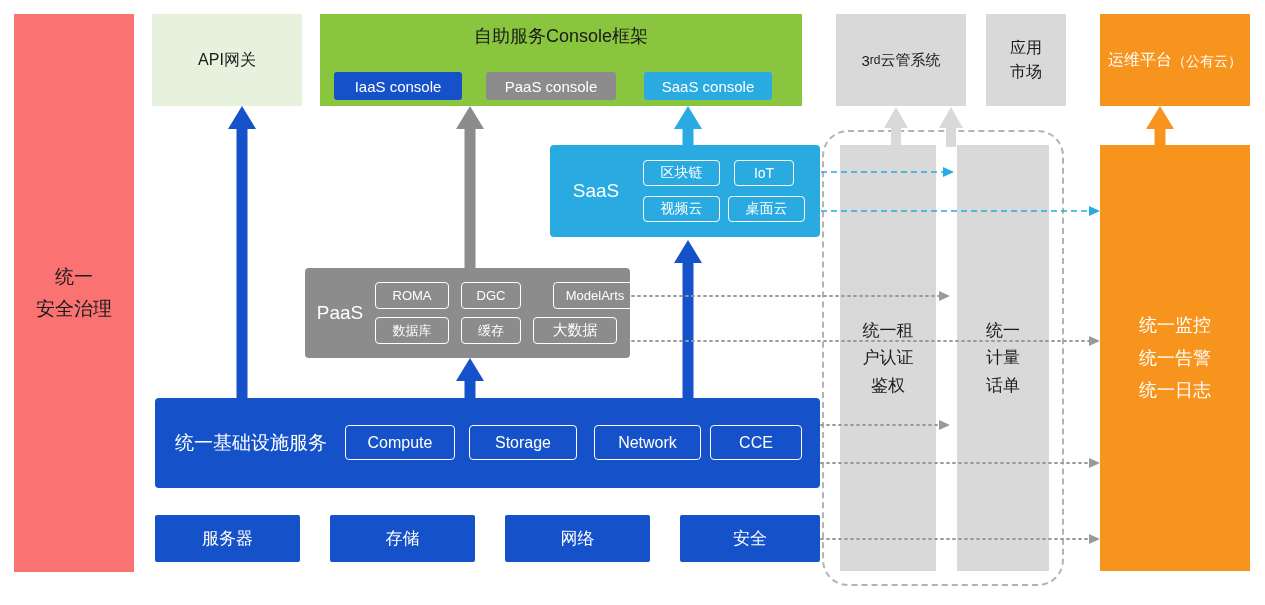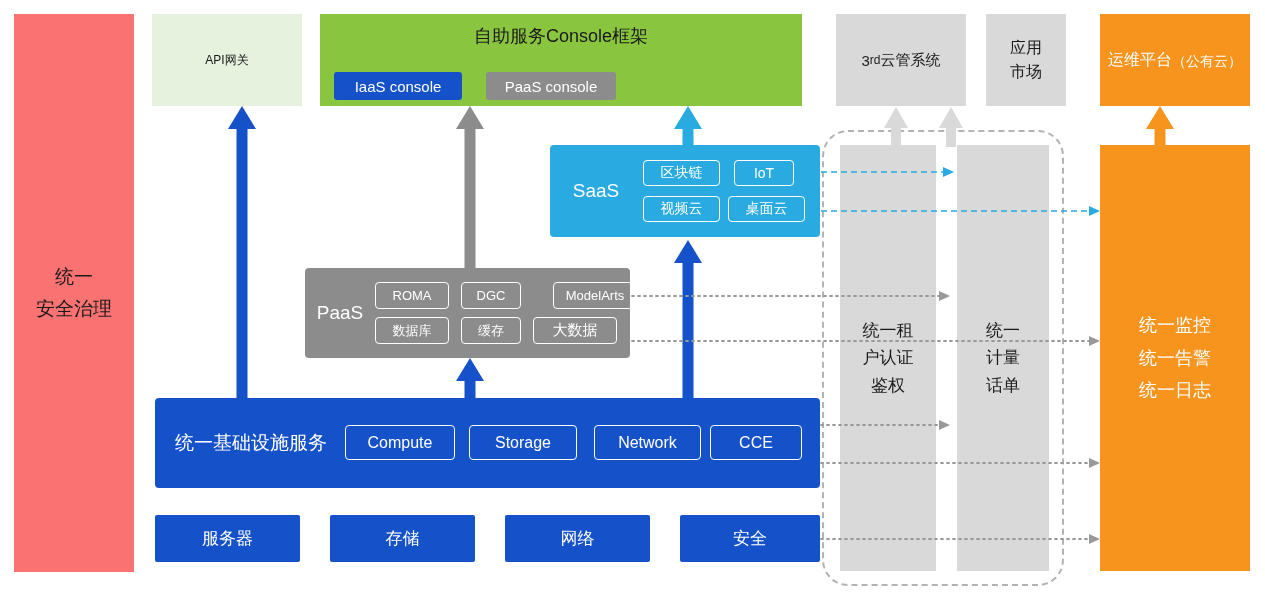--- a/index.html
+++ b/index.html
@@ -29,26 +29,27 @@
   .overlay{position:absolute;left:0;top:0;pointer-events:none;}
 </style>
 </head>
 <body>
 
 <div class="canvas">
 
   <div class="abs center pre bg-red dark" style="left:14px;top:14px;width:120px;height:558px;font-size:19px;line-height:1.7;">统一
 安全治理</div>
 
-  <div class="abs center bg-lightgreen dark" style="left:152px;top:14px;width:150px;height:92px;font-size:12px;">API网关</div>
+  <div class="abs center bg-lightgreen dark" style="left:152px;top:14px;width:150px;height:92px;font-size:16px;">API网关</div>
 
   <div class="abs bg-green" style="left:320px;top:14px;width:482px;height:92px;">
     <div class="abs center dark" style="left:0;top:9px;width:100%;height:26px;font-size:18px;">自助服务Console框架</div>
     <div class="abs center bg-blue white r3" style="left:14px;top:58px;width:128px;height:28px;font-size:15px;">IaaS console</div>
     <div class="abs center bg-gray white r3" style="left:166px;top:58px;width:130px;height:28px;font-size:15px;">PaaS console</div>
+    <div class="abs center bg-cyan white r3" style="left:324px;top:58px;width:128px;height:28px;font-size:15px;">SaaS console</div>
   </div>
 
   <div class="abs center bg-lightgray dark" style="left:836px;top:14px;width:130px;height:92px;font-size:15px;">
     <span>3</span>
       <sup style="font-size:12px;">rd</sup>
       <span>云管系统</span>
   </div>
 
   <div class="abs center pre bg-lightgray dark" style="left:986px;top:14px;width:80px;height:92px;font-size:16px;line-height:1.5;">应用
 市场</div>

